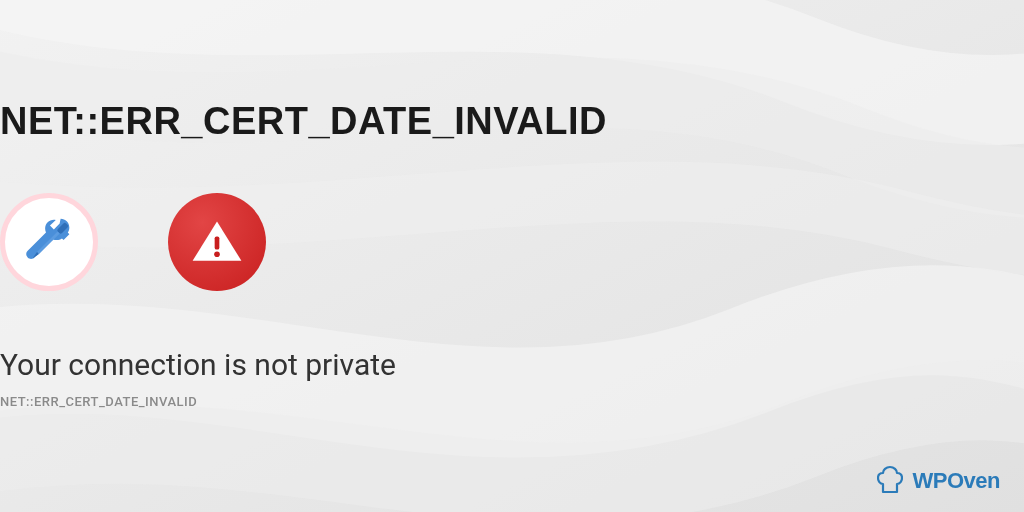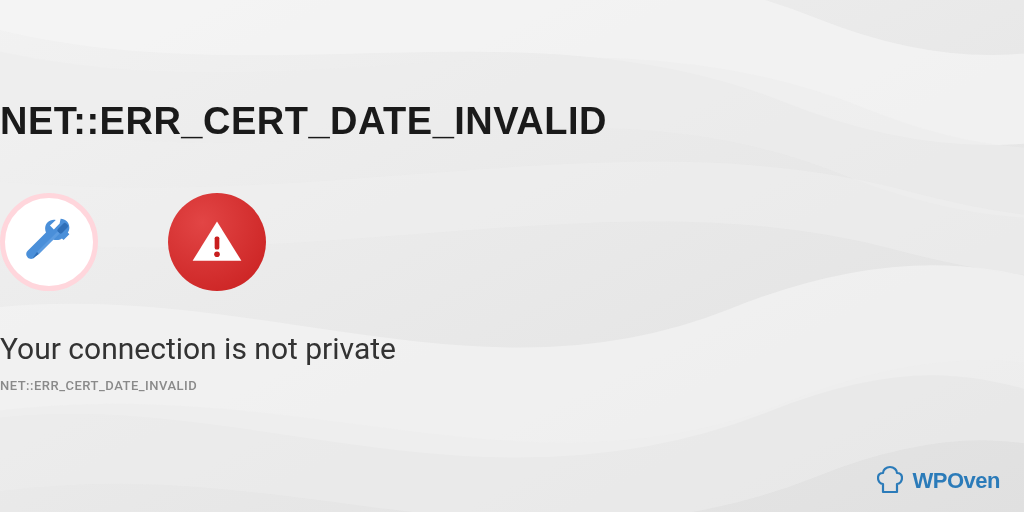--- a/index.html
+++ b/index.html
@@ -49,21 +49,21 @@
     justify-content: center;
   }
   .tools-circle {
     background: #fff;
     border: 5px solid #ffd6dc;
   }
   .warning-circle {
     background: radial-gradient(circle at 35% 30%, #e24545 0%, #c81e1e 100%);
   }
   .subtitle {
-    margin-top: 40px;
+    margin-top: 56px;
     font-size: 30px;
     color: #333;
     font-weight: 400;
   }
   .errorcode {
     margin-top: 12px;
     font-size: 13px;
     color: #8a8a8a;
     letter-spacing: 0.5px;
     font-weight: 500;

